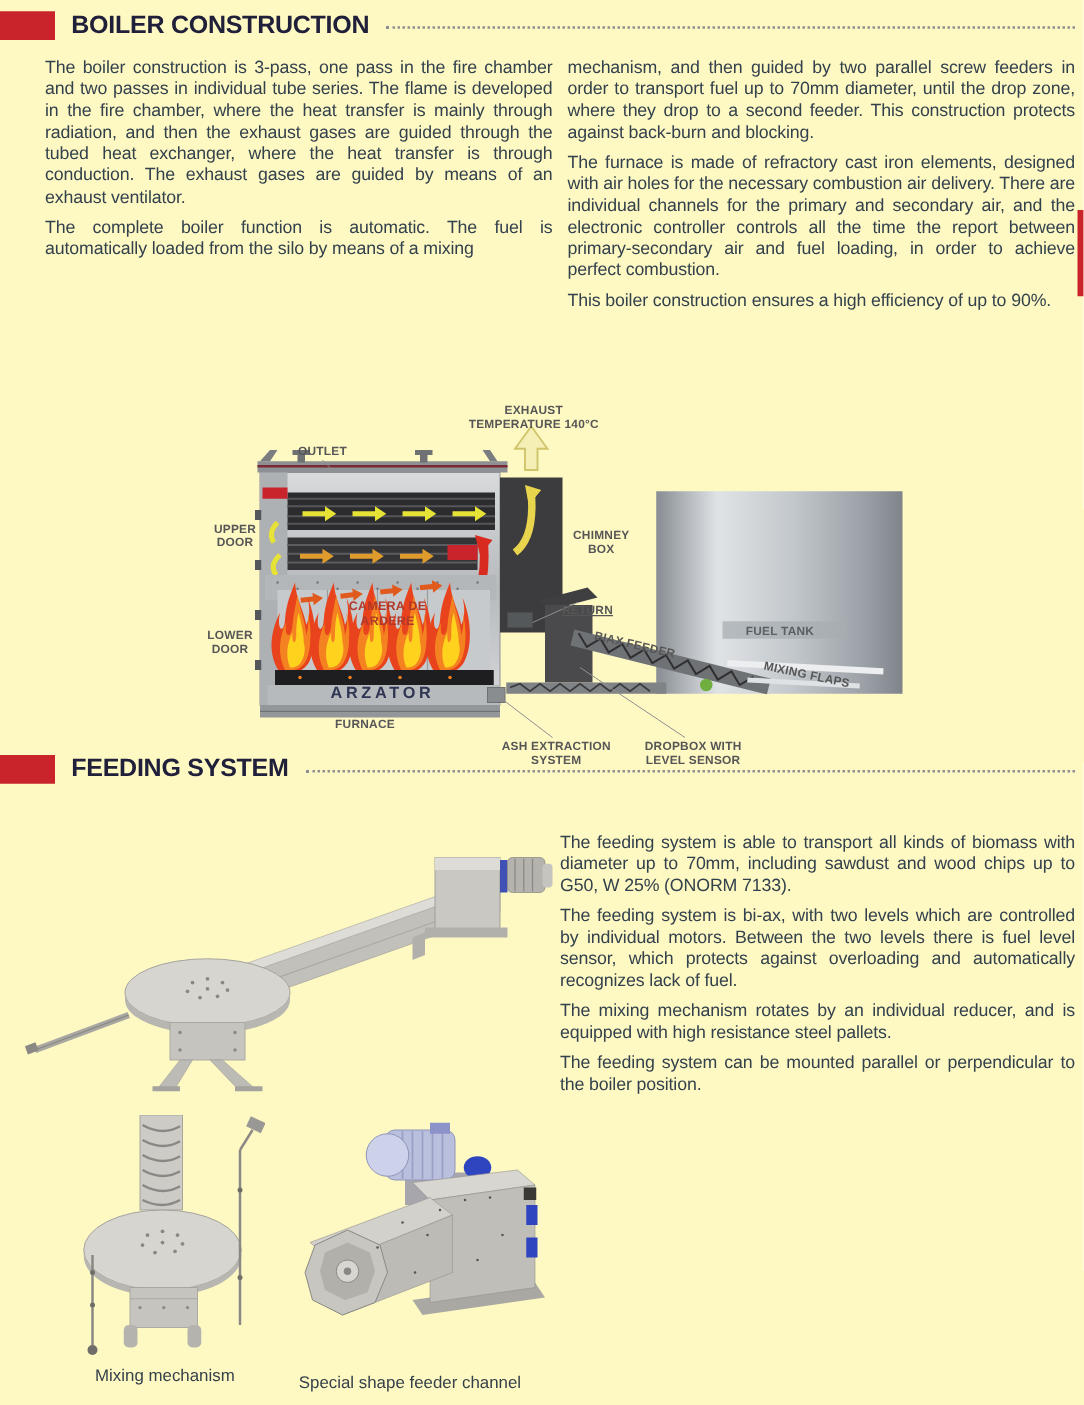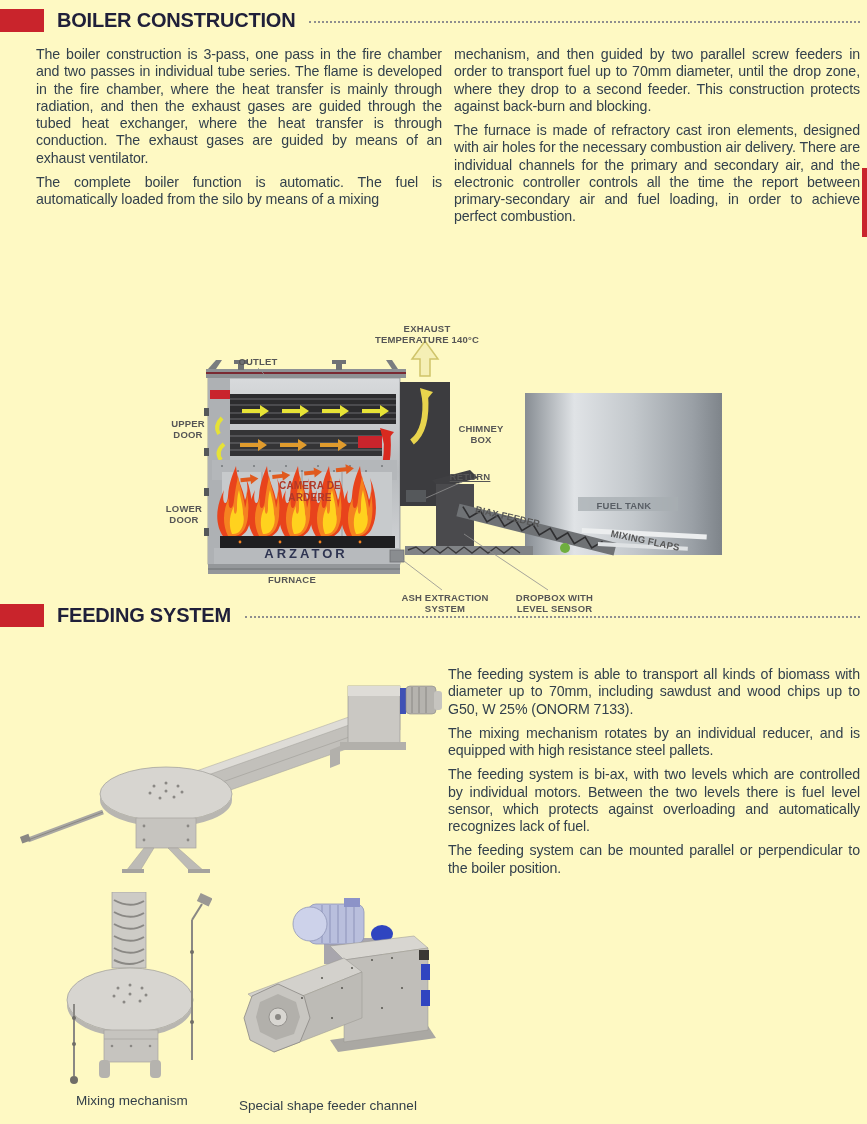--- a/index.html
+++ b/index.html
@@ -50,20 +50,21 @@
   </div>
 
   <div class="cols">
     <div class="col">
       <p>The boiler construction is 3-pass, one pass in the fire chamber and two passes in individual tube series. The flame is developed in the fire chamber, where the heat transfer is mainly through radiation, and then the exhaust gases are guided through the tubed heat exchanger, where the heat transfer is through conduction. The exhaust gases are guided by means of an exhaust ventilator.</p>
       <p>The complete boiler function is automatic. The fuel is automatically loaded from the silo by means of a mixing</p>
     </div>
     <div class="col">
       <p>mechanism, and then guided by two parallel screw feeders in order to transport fuel up to 70mm diameter, until the drop zone, where they drop to a second feeder. This construction protects against back-burn and blocking.</p>
       <p>The furnace is made of refractory cast iron elements, designed with air holes for the necessary combustion air delivery. There are individual channels for the primary and secondary air, and the electronic controller controls all the time the report between primary-secondary air and fuel loading, in order to achieve perfect combustion.</p>
+      <p>This boiler construction ensures a high efficiency of up to 90%.</p>
     </div>
   </div>
 
   <div class="diagram">
     <svg viewBox="0 0 660 300" width="660" height="300">
       <defs>
         <linearGradient id="gTank" x1="0" y1="0" x2="1" y2="0">
           <stop offset="0" stop-color="#878d93"></stop>
             <stop offset="0.25" stop-color="#e0e3e6"></stop>
           <stop offset="0.55" stop-color="#c3c8cc"></stop>
@@ -246,21 +247,21 @@
       <span>OUTLET</span>
     </div>
     <div class="dlabel" style="left:16px;top:98px;width:44px;">
       <span>UPPER</span>
         <span>DOOR</span>
     </div>
     <div class="dlabel" style="left:304px;top:103px;width:54px;">
       <span>CHIMNEY</span>
         <span>BOX</span>
     </div>
-    <div class="dlabel" style="left:296px;top:151px;width:48px;text-decoration:underline;">
+    <div class="dlabel" style="left:296px;top:163px;width:48px;text-decoration:underline;">
       <span>RETURN</span>
     </div>
     <div class="dlabel" style="left:12px;top:183px;width:44px;">
       <span>LOWER</span>
         <span>DOOR</span>
     </div>
     <div class="dlabel rot13" style="left:320px;top:182px;width:80px;">
       <span>BIAX FEEDER</span>
     </div>
     <div class="dlabel lbl-fueltank" style="left:446px;top:180px;width:56px;">
@@ -332,22 +333,22 @@
       <rect x="114" y="209" width="22" height="4" fill="#a5a39e"></rect>
         <rect x="180" y="209" width="22" height="4" fill="#a5a39e"></rect>
       <line x1="95" y1="152" x2="20" y2="180" stroke="#a9a7a2" stroke-width="5"></line>
       <line x1="95" y1="152" x2="20" y2="180" stroke="#8a8884" stroke-width="1"></line>
       <rect x="13" y="175" width="9" height="7" fill="#8a8884" transform="rotate(-20 18 179)"></rect>
     </svg>
   </div>
 
   <div class="feed-text">
     <p>The feeding system is able to transport all kinds of biomass with diameter up to 70mm, including sawdust and wood chips up to G50, W 25% (ONORM 7133).</p>
+    <p>The feeding system is bi-ax, with two levels which are controlled by individual motors. Between the two levels there is fuel level sensor, which protects against overloading and automatically recognizes lack of fuel.</p>
     <p>The mixing mechanism rotates by an individual reducer, and is equipped with high resistance steel pallets.</p>
-    <p>The feeding system is bi-ax, with two levels which are controlled by individual motors. Between the two levels there is fuel level sensor, which protects against overloading and automatically recognizes lack of fuel.</p>
     <p>The feeding system can be mounted parallel or perpendicular to the boiler position.</p>
   </div>
 
   <div class="mix-img">
     <svg viewBox="0 0 160 200" width="160" height="200">
       <rect x="60" y="0" width="34" height="76" fill="#cdcbc6" stroke="#a09e99" stroke-width="0.7"></rect>
       <g stroke="#8a8884" stroke-width="2" fill="none">
         <path d="M62 8 q16 9 30 1"></path>
           <path d="M62 20 q16 9 30 1"></path>
           <path d="M62 32 q16 9 30 1"></path>

